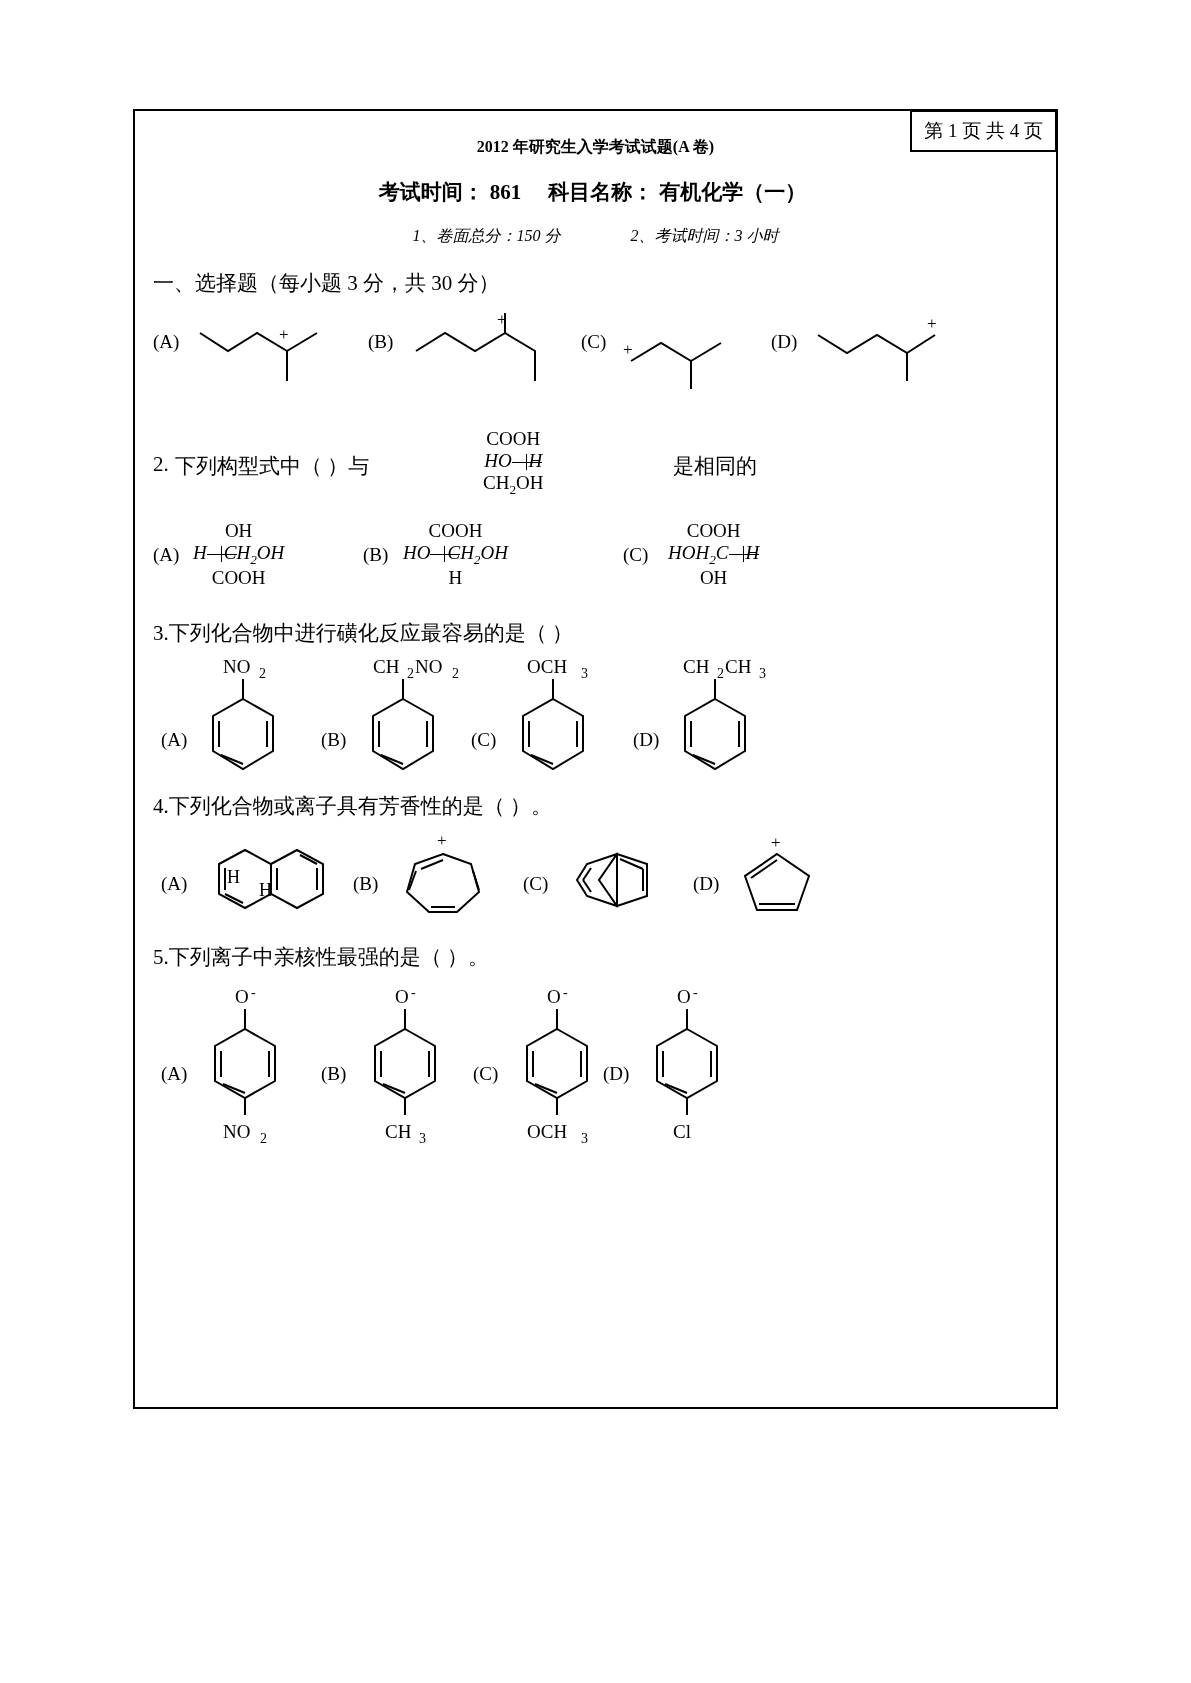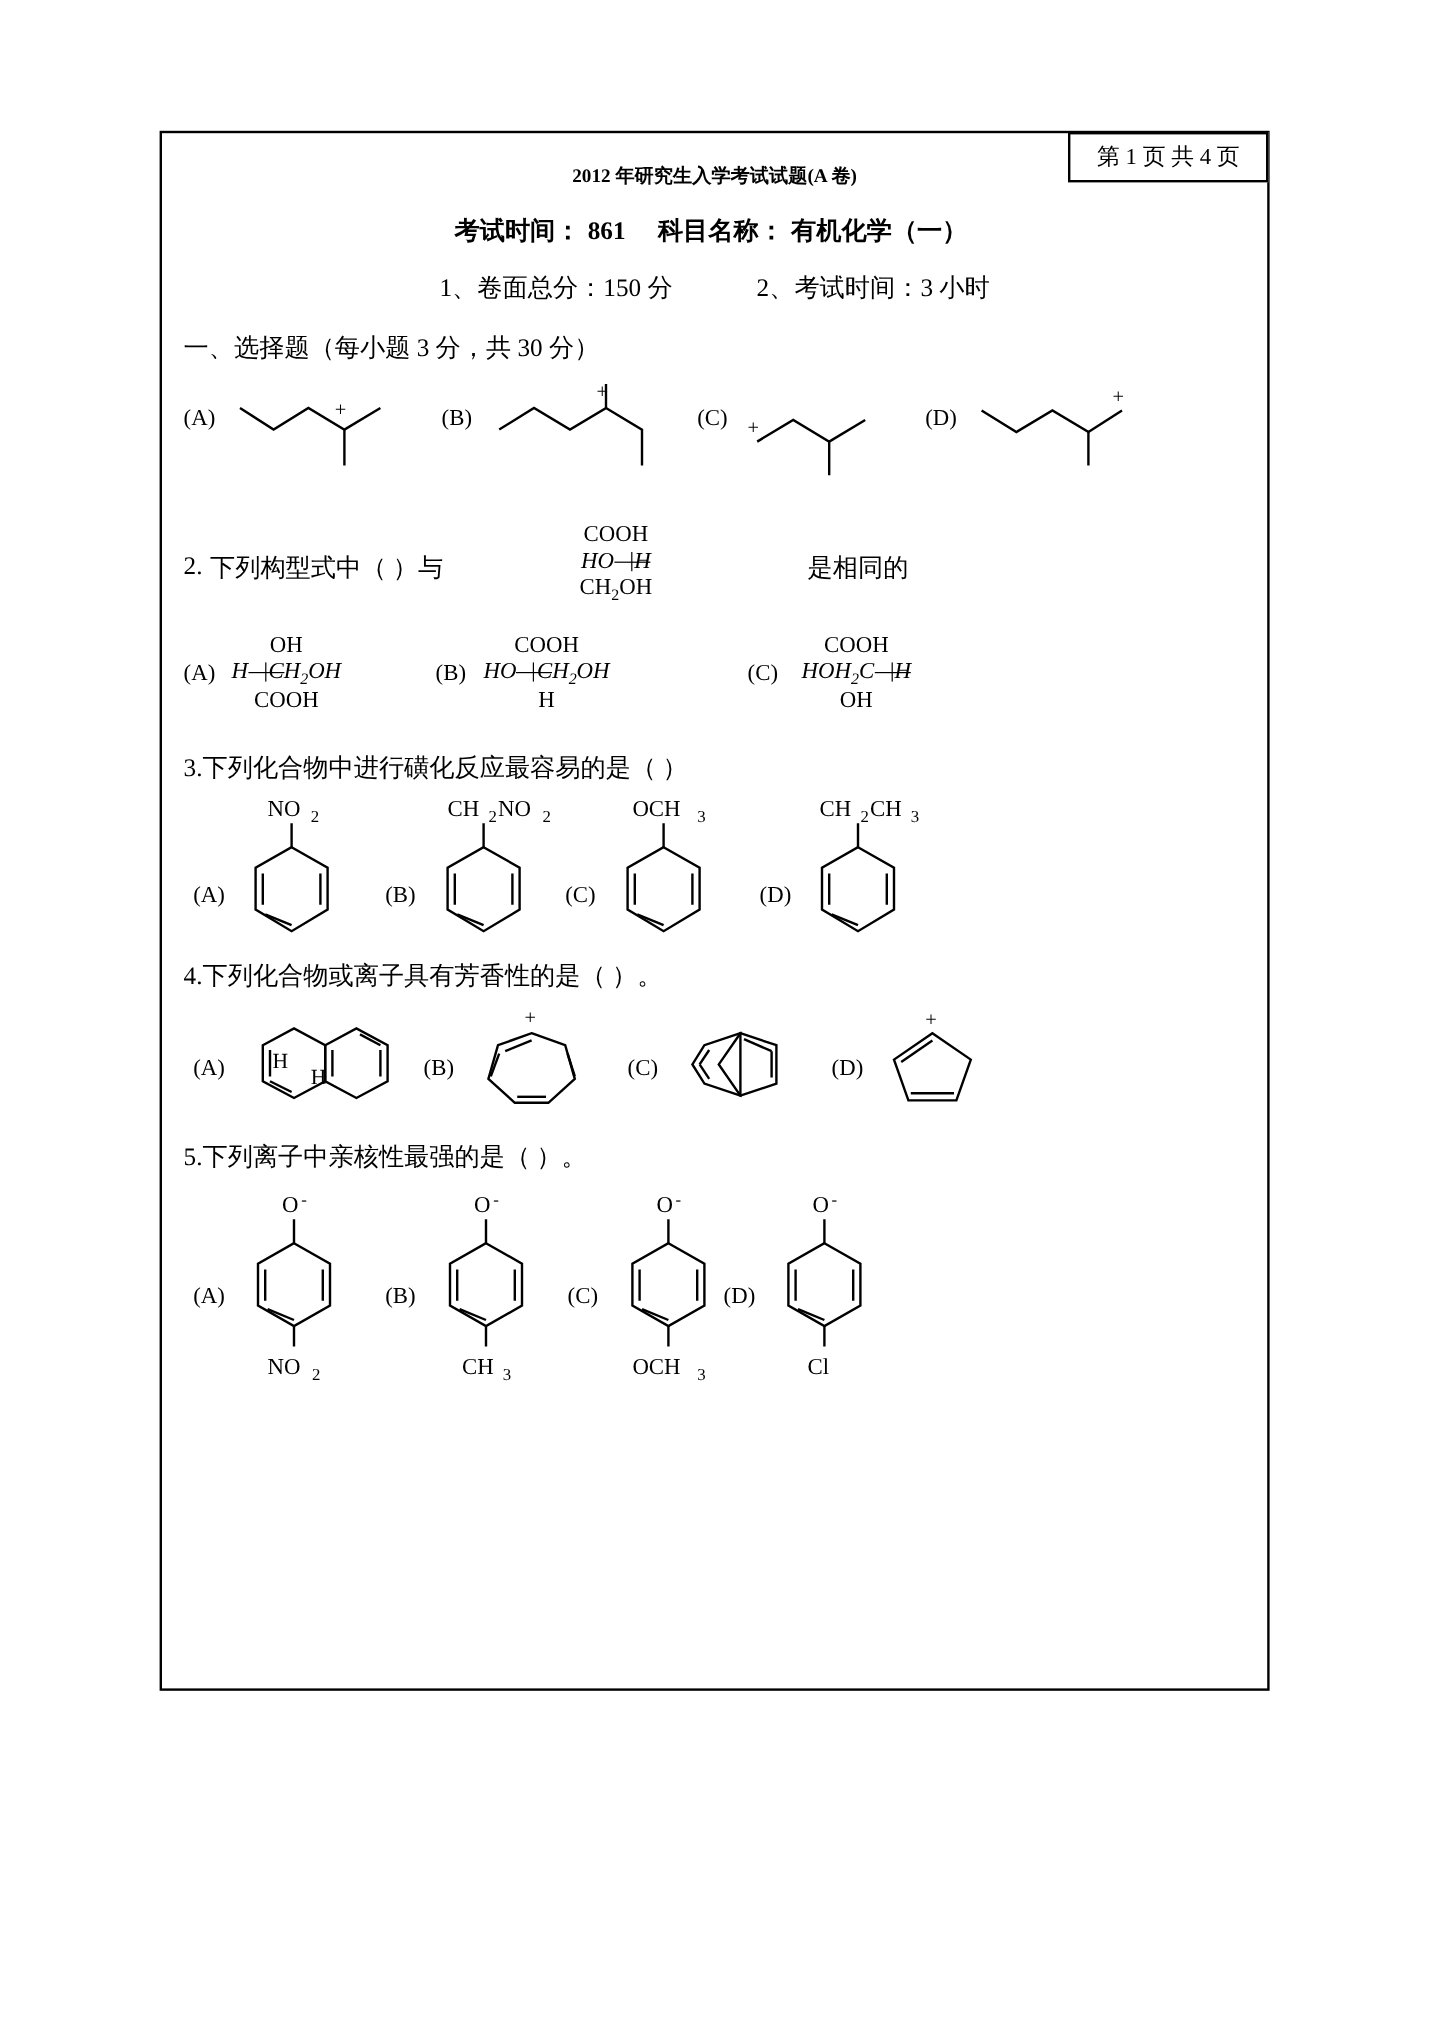--- a/index.html
+++ b/index.html
@@ -21,21 +21,21 @@
     width: 925px;
     height: 1300px;
     border: 2px solid #000;
     box-sizing: border-box;
   }
   .page-num-box {
     position: absolute;
     right: -1px;
     top: -1px;
     border: 2px solid #000;
-    padding: 6px 22px;
+    padding: 6px 12px;
     font-size: 19px;
     font-family: "Liberation Serif", serif;
     background: #fff;
   }
   .univ-title {
     text-align: center;
     margin-top: 58px;
     font-size: 31px;
     font-weight: bold;
     letter-spacing: 14px;
@@ -56,22 +56,23 @@
     padding: 0 6px;
   }
   .note-line {
     text-align: center;
     margin-top: 2px;
     font-size: 19px;
     font-weight: bold;
   }
   .score-line {
     margin-top: 20px;
-    font-size: 21px;
-    text-align: center;
+    font-size: 16px;
+    text-align: center;
+    font-style: italic;
   }
   .score-line .gap { display:inline-block; width: 70px; }
   .section-title {
     margin-top: 22px;
     margin-left: 18px;
     font-size: 21px;
   }
   .q {
     margin-left: 18px;
     margin-top: 22px;

